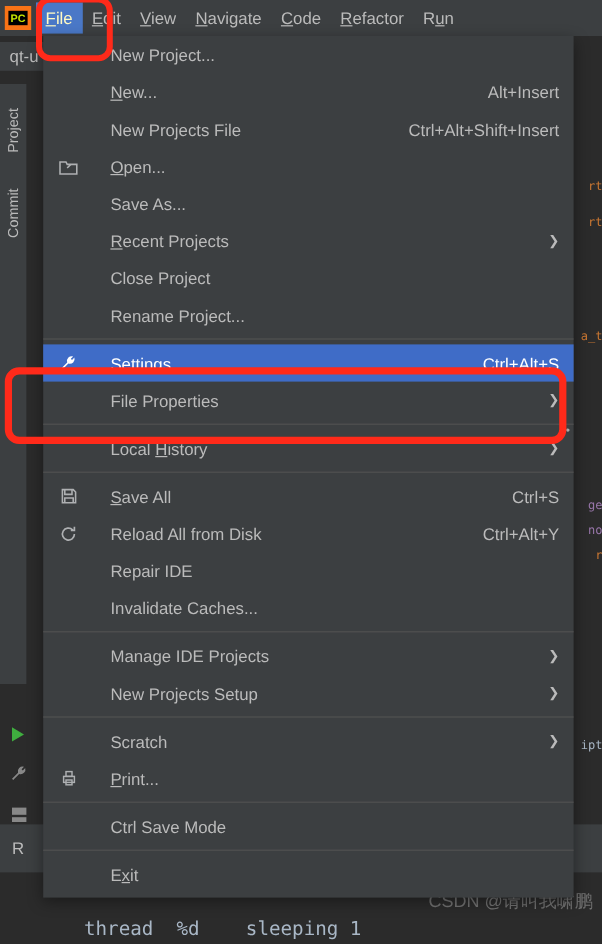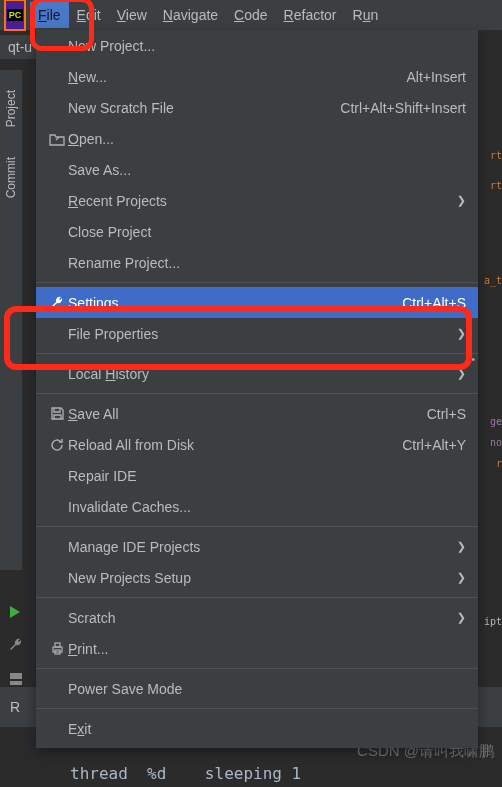--- a/index.html
+++ b/index.html
@@ -12,43 +12,43 @@
   }
   .menubar {
     display: flex;
     align-items: center;
     height: 30px;
     background: #3c3f41;
     font-size: 14px;
     width: 100%;
   }
   .app-icon {
-    width: 22px; height: 32px;
-    background: #4c1d95;
-    border: 2px solid #f97316;
+    width: 22px; height: 20px;
+    background: #7dd3fc;
+    border: 6px solid #f97316;
     display: flex; align-items: center; justify-content: center;
     margin: 2px 4px;
     position: relative;
   }
   .app-icon-inner {
     background: #000;
     color: #c8e600;
     font-size: 9px;
     font-weight: bold;
     padding: 1px 2px;
   }
   .menu-item {
     padding: 5px 8px;
     color: #bbbbbb;
     cursor: pointer;
     white-space: nowrap;
   }
   .menu-item.active {
     background: #4a78c7;
-    color: #0f172a;
+    color: #fef9c3;
   }
   .menu-item .mn { text-decoration: underline; }
   .highlight-file {
     position: absolute;
     left: 30px; top: -3px;
     width: 64px; height: 54px;
     border: 5px solid #ff2a1a;
     border-radius: 12px;
     pointer-events: none;
     z-index: 50;
@@ -100,21 +100,21 @@
   }
   .menu-row.selected {
     background: #3f6cc7;
     color: #fff;
   }
   .menu-row .ico {
     width: 22px;
     display: flex; justify-content: center; align-items: center;
     flex-shrink: 0;
   }
-  .menu-row .lbl { flex: 0 0 auto; white-space: nowrap; }
+  .menu-row .lbl { flex: 0 0 auto; white-space: nowrap; margin-left: 24px; }
   .menu-row .mn { text-decoration: underline; }
   .menu-row .spacer { flex: 1; }
   .menu-row .shortcut { color: #bbbbbb; font-size: 14px; }
   .menu-row.selected .shortcut { color: #fff; margin-left: 40px; }
   .menu-row .chev {
     width: 14px; text-align: right;
     color: #bbbbbb; font-size: 11px;
   }
   .sep {
     height: 1px;
@@ -216,21 +216,21 @@
       <span class="spacer"></span>
     </div>
     <div class="menu-row">
       <span class="ico"></span>
       <span class="lbl"><span class="mn">N</span>ew...</span>
       <span class="spacer"></span>
       <span class="shortcut">Alt+Insert</span>
     </div>
     <div class="menu-row">
       <span class="ico"></span>
-      <span class="lbl">New Scratch File</span>
+      <span class="lbl">New Projects File</span>
       <span class="spacer"></span>
       <span class="shortcut">Ctrl+Alt+Shift+Insert</span>
     </div>
     <div class="menu-row">
       <span class="ico">
         <svg width="16" height="14" viewBox="0 0 16 14">
           <path d="M1 3h5l1 2h8v8H1z" fill="none" stroke="#aeb0b2" stroke-width="1.3"></path>
           <path d="M7 8l3-3" stroke="#aeb0b2" stroke-width="1.3"></path>
         </svg>
       </span>
@@ -341,21 +341,21 @@
           <rect x="5" y="2" width="5" height="4" fill="none" stroke="#aeb0b2" stroke-width="1.2"></rect>
           <rect x="5" y="9" width="5" height="4" fill="none" stroke="#aeb0b2" stroke-width="1.2"></rect>
         </svg>
       </span>
       <span class="lbl"><span class="mn">P</span>rint...</span>
       <span class="spacer"></span>
     </div>
     <div class="sep"></div>
     <div class="menu-row">
       <span class="ico"></span>
-      <span class="lbl">Power Save Mode</span>
+      <span class="lbl">Ctrl Save Mode</span>
       <span class="spacer"></span>
     </div>
     <div class="sep"></div>
     <div class="menu-row">
       <span class="ico"></span>
       <span class="lbl">E<span class="mn">x</span>it</span>
       <span class="spacer"></span>
     </div>
   </div>
 

